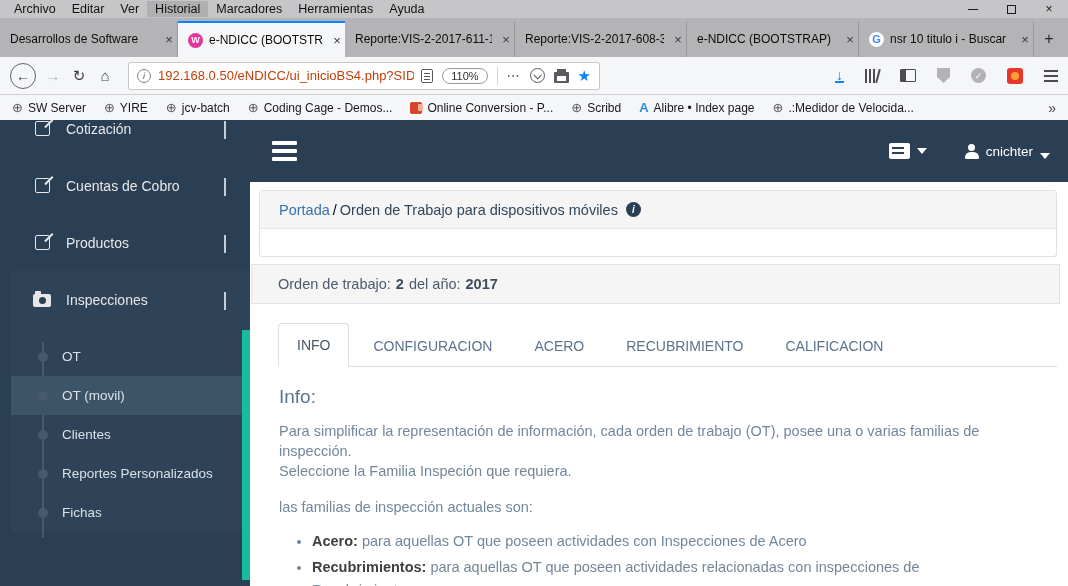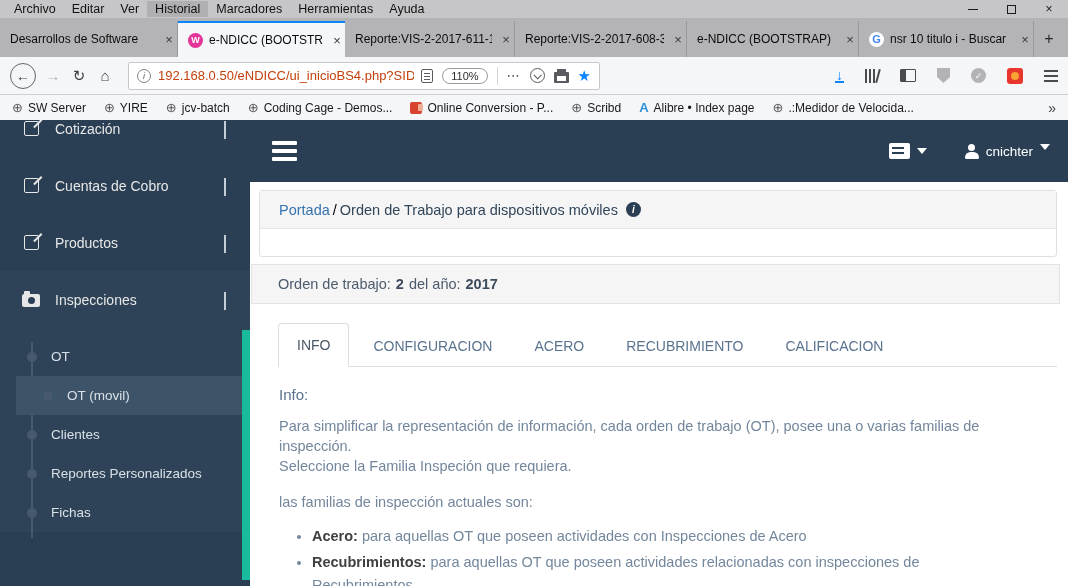--- a/index.html
+++ b/index.html
@@ -63,70 +63,70 @@
   .bookmarksbar { height:25px; background:#f5f6f7; display:flex; align-items:center; padding:0 8px 0 12px; font-size:12px; color:#18181b; gap:18px; flex:0 0 auto; }
   .bm { display:flex; align-items:center; gap:5px; white-space:nowrap; }
   .bm .globe { color:#55555c; font-size:13px; }
   .bm-red { width:12px; height:12px; border-radius:2px; background:#d6432f; position:relative; }
   .bm-red::before { content:""; position:absolute; right:-1px; top:2px; width:5px; height:7px; background:#f0b095; border-radius:1px; }
   .bm-alibre { color:#2f8fd4; font-weight:bold; font-size:13px; }
   .bm-overflow { margin-left:auto; color:#3f3f43; font-size:14px; padding-right:4px; }
 
   
   .viewport { flex:1; display:flex; overflow:hidden; }
-  .sidebar { width:250px; background:#2A3F54; position:relative; flex:0 0 auto; color:#E7E7E7; overflow:hidden; }
+  .sidebar { width:250px; background:#2A3F54; position:relative; flex:0 0 auto; color:#E7E7E7; overflow:hidden;padding-left:11px; }
   .side-menu { margin-top:-20px; }
   .side-item { height:57px; display:flex; align-items:center; padding-left:19px; font-size:14px; position:relative; }
   .side-item .chev { position:absolute; right:24px; }
   .chev-down { width:7px; height:7px; border-right:2px solid #c3ced8; border-bottom:2px solid #c3ced8; transform:rotate(45deg); margin-top:-3px; }
   .ico-slot { width:24px; display:flex; justify-content:center; margin-right:12px; flex:0 0 auto; }
   .ico-edit { width:15px; height:15px; border:1.6px solid #E7E7E7; border-radius:2px; position:relative; }
   .ico-edit::before { content:""; position:absolute; right:-3px; top:-3px; width:11px; height:2.4px; background:#E7E7E7; transform:rotate(-45deg); transform-origin:right top; }
   .ico-camera { width:18px; height:13px; background:#E7E7E7; border-radius:2px; position:relative; margin-top:2px; }
   .ico-camera::before { content:""; position:absolute; left:2px; top:-3px; width:6px; height:3px; background:#E7E7E7; border-radius:1px 1px 0 0; }
   .ico-camera::after { content:""; position:absolute; left:5.5px; top:3px; width:7px; height:7px; border-radius:50%; background:#2A3F54; }
   .active-section { background:#2E4357; }
   .submenu { position:relative; padding-top:9px; }
   .submenu::before { content:""; position:absolute; left:31px; top:14px; bottom:-6px; width:2px; background:#46596d; }
   .sub-item { height:39px; display:flex; align-items:center; padding-left:51px; font-size:13.5px; color:#d9e0e7; position:relative; }
   .sub-item::before { content:""; position:absolute; left:27px; top:15px; width:10px; height:10px; border-radius:50%; background:#46596d; }
-  .sub-item.active { background:#3D5468;margin-left:16px; }
+  .sub-item.active { background:#3D5468; }
   .side-scrollbar { position:absolute; right:0; top:210px; width:8px; height:250px; background:#1ABB9C; }
 
   .main { flex:1; display:flex; flex-direction:column; overflow:hidden; background:#fff; }
   .topnav { height:62px; background:#2A3F54; display:flex; align-items:center; padding:0 18px; flex:0 0 auto; }
   .nav-burger { display:flex; flex-direction:column; gap:4px; margin-left:4px; }
   .nav-burger i { display:block; width:25px; height:4px; background:#fff; border-radius:1px; }
   .topnav-right { margin-left:auto; display:flex; align-items:center; gap:38px; }
   .srv-group { display:flex; align-items:center; gap:7px; }
   .ico-server { width:21px; height:16px; background:#fff; border-radius:2px; position:relative; }
   .ico-server::before { content:""; position:absolute; left:3px; top:4px; width:12px; height:2px; background:#2A3F54; box-shadow:0 5px 0 #2A3F54; }
   .caret-down { width:0; height:0; border-left:5px solid transparent; border-right:5px solid transparent; border-top:6px solid #fff; }
-  .user-group { display:flex; align-items:flex-start; gap:7px; color:#fff; font-size:13.5px; }
+  .user-group { display:flex; align-items:flex-end; gap:7px; color:#fff; font-size:13.5px; }
   .ico-person { width:14px; height:15px; position:relative; }
   .ico-person::before { content:""; position:absolute; left:3.5px; top:0; width:7px; height:7px; border-radius:50%; background:#fff; }
   .ico-person::after { content:""; position:absolute; left:0; bottom:0; width:14px; height:7px; border-radius:7px 7px 2px 2px; background:#fff; }
 
   .content { flex:1; overflow:hidden; position:relative; }
   .bc-card { margin:8px 11px 0 9px; border:1px solid #e0e0e0; border-radius:3px; background:#fff; }
   .bc-header { background:#f5f5f5; height:38px; border-bottom:1px solid #e6e6e6; display:flex; align-items:center; padding-left:19px; font-size:14.5px; }
   .bc-body { height:27px; }
   .bc-link { color:#3572b0; margin-right:3px; }
   .bc-current { color:#32465a; margin-left:3px; }
   .bc-info { width:15px; height:15px; border-radius:50%; background:#2A3F54; color:#fff; font-size:10px; font-weight:bold; font-style:italic; display:flex; align-items:center; justify-content:center; margin-left:8px; }
 
   .orden-panel { margin:7px 8px 0 1px; height:40px; background:#f5f5f5; border:1px solid #e3e3e3; display:flex; align-items:center; padding-left:26px; font-size:14.5px; color:#4c5b6b; gap:5px; }
   .orden-panel b { color:#3d4c5c; }
 
   .tabs-row { margin:19px 11px 0 28px; border-bottom:1px solid #ddd; display:flex; align-items:flex-end; }
   .ptab { padding:13px 18px; font-size:14px; color:#5A738E; margin-bottom:-1px; margin-right:6px; }
   .ptab.active { background:#fff; border:1px solid #ddd; border-bottom:1px solid #fff; border-radius:4px 4px 0 0; color:#4a5866; }
 
   .info-section { margin:19px 40px 0 29px; color:#73879C; font-size:14.5px; max-width:800px; }
-  .info-heading { font-size:15px; color:#5A738E; font-weight:400; margin-bottom:13px; }
+  .info-heading { font-size:19px; color:#5A738E; font-weight:400; margin-bottom:13px; }
   .info-line { line-height:20px; }
   .info-p2 { margin-top:15px; line-height:23px; }
   .info-list { margin-top:11px; padding-left:33px; max-width:745px; }
   .info-list li { line-height:23px; margin-bottom:3px; }
   .info-list b { color:#404040; }
 </style>
 </head>
 <body>
 
 <div class="window">

